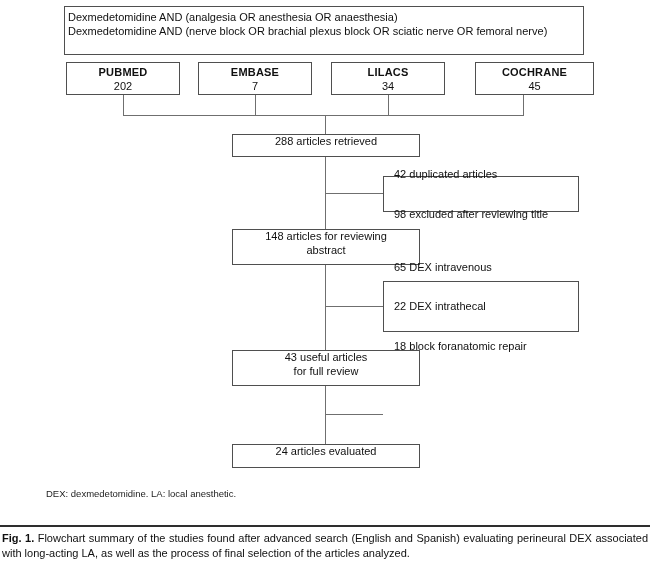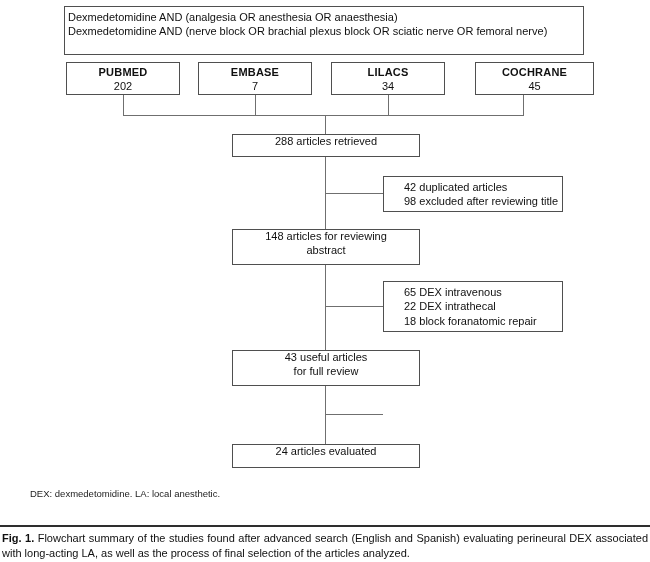--- a/index.html
+++ b/index.html
@@ -32,31 +32,32 @@
   }
   .db-name { font-weight: bold; letter-spacing: 0.2px; }
   .main-box {
     left: 232px; width: 188px;
     display: flex; flex-direction: column;
     align-items: center; justify-content: flex-start;
     text-align: center;
     font-size: 11px; line-height: 13.5px;
   }
   .side-box {
-    left: 383px; width: 180px;
+    left: 383px; width: 196px;
     display: flex; flex-direction: column; justify-content: center;
     font-size: 11px; line-height: 14.5px;
-    padding-left: 20px;
+    padding-left: 10px;
     white-space: nowrap;
+    gap: 25px;
   }
   .line { position: absolute; background: #6f6f6f; }
   .hline { height: 1px; }
   .vline { width: 1px; }
   .footnote {
-    position: absolute; left: 30px; top: 488px;
+    position: absolute; left: 46px; top: 488px;
     font-size: 9.5px; color: #1c1c1c;
   }
   .rule {
     position: absolute; left: 0; top: 525px;
     width: 650px; height: 2px; background: #2e2e2e;
   }
   .caption {
     position: absolute; left: 2px; top: 531px; width: 646px;
     font-size: 11px; line-height: 14.5px;
     text-align: justify; color: #101010;

